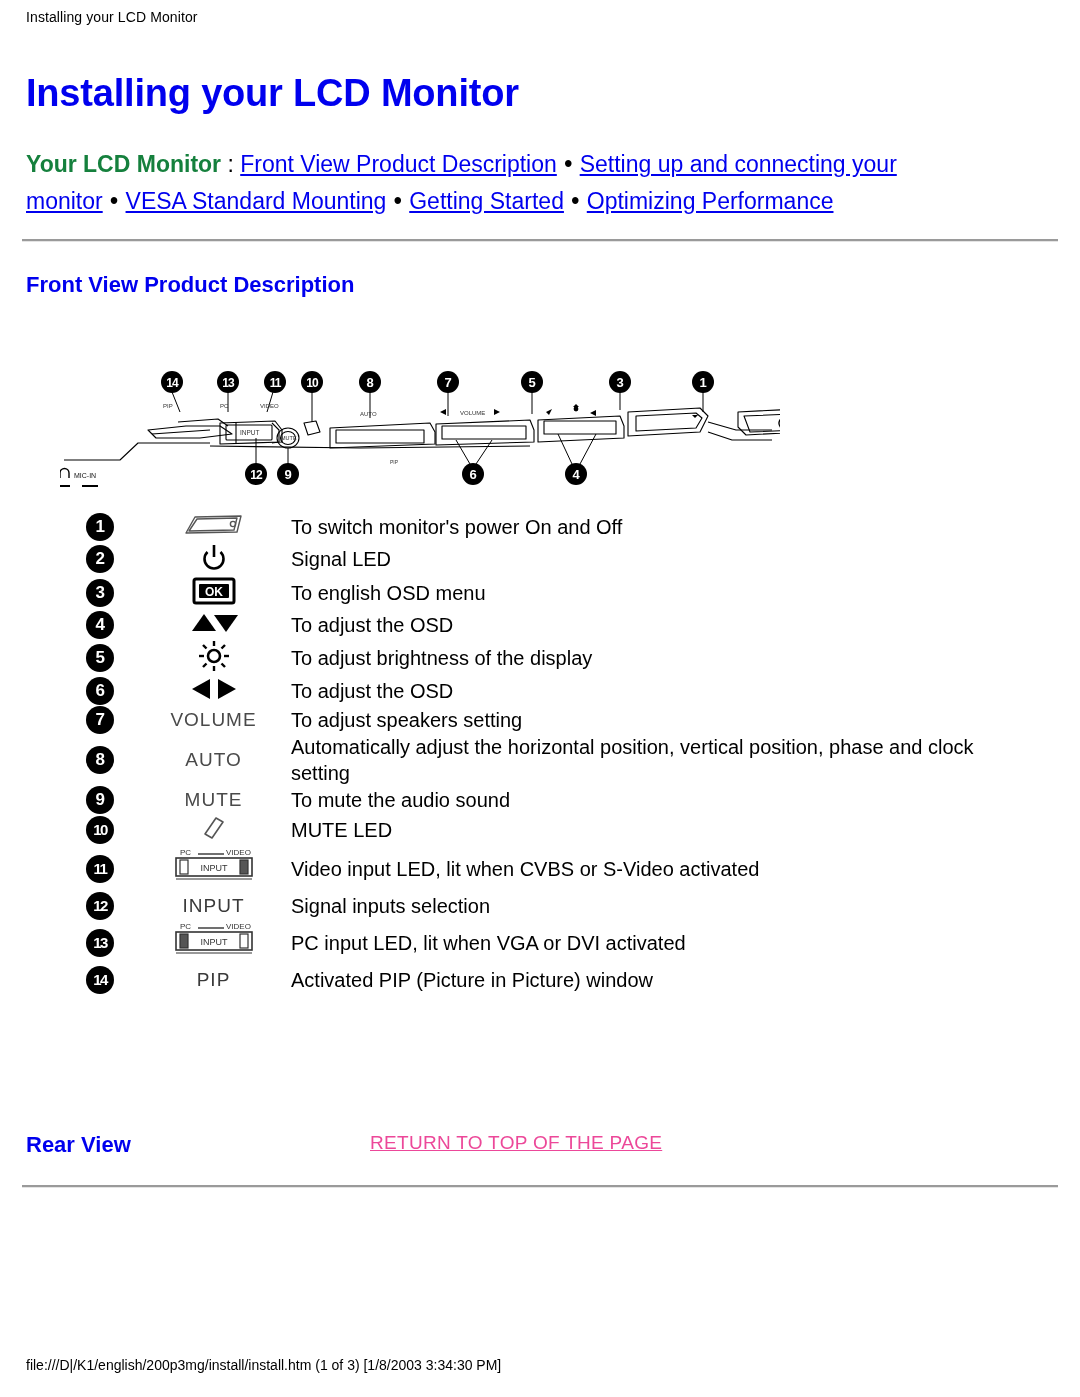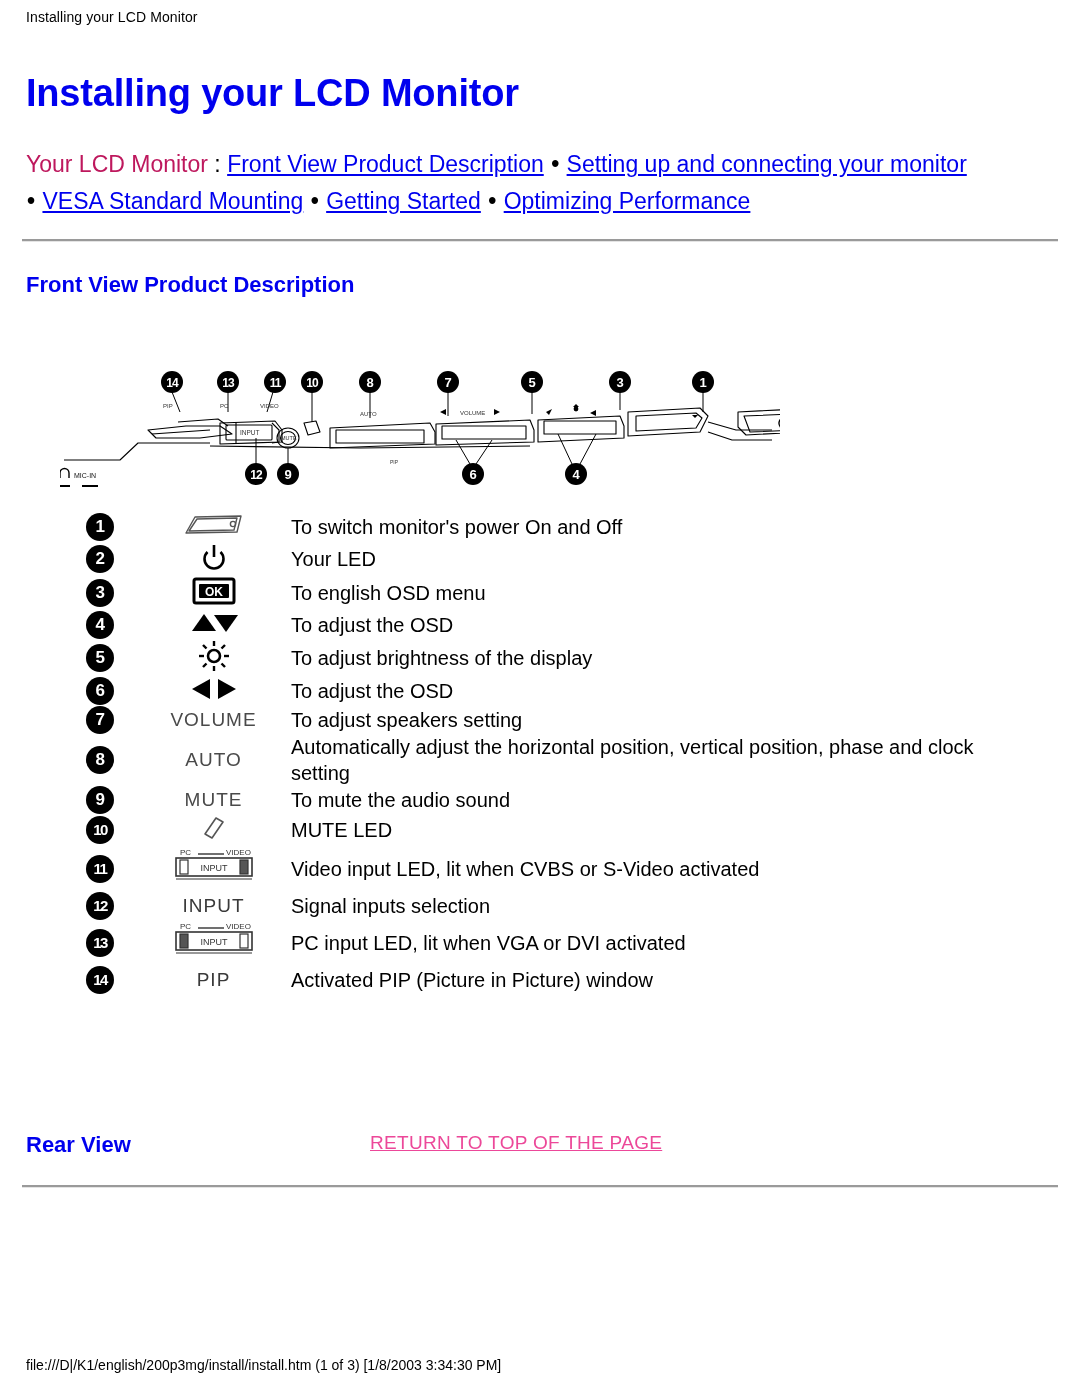--- a/index.html
+++ b/index.html
@@ -45,22 +45,22 @@
   .nav-paragraph {
     position: absolute;
     left: 26px;
     top: 146px;
     width: 952px;
     font-size: 23px;
     line-height: 37px;
     color: #000;
   }
   .nav-paragraph .lead {
-    font-weight: normal;
-    color: #be185d;
+    font-weight: bold;
+    color: #15803d;
     text-align: center;
   }
   .nav-paragraph .colon {
     color: #000;
   }
   .nav-link {
     color: #0000ee;
     text-decoration: underline;
     cursor: pointer;
   }
@@ -359,21 +359,21 @@
       <td class="col-icon">
         <span class="glyph-svg">
           <svg width="30" height="30" viewBox="0 0 30 30">
               <g fill="none" stroke="#000" stroke-width="2.6" stroke-linecap="butt">
                 <path d="M8.5 10 a9.5 9.5 0 1 0 13 0"></path>
                 <line x1="15" y1="3" x2="15" y2="15"></line>
               </g>
             </svg>
         </span>
       </td>
-      <td class="col-desc">Your LED</td>
+      <td class="col-desc">Signal LED</td>
     </tr>
 
     <tr>
       <td class="col-num">
         <span class="badge">3</span>
       </td>
       <td class="col-icon">
         <span class="glyph-svg">
           <svg width="44" height="30" viewBox="0 0 44 30">
               <rect x="2" y="3" width="40" height="24" rx="2" fill="none" stroke="#000" stroke-width="3"></rect>

